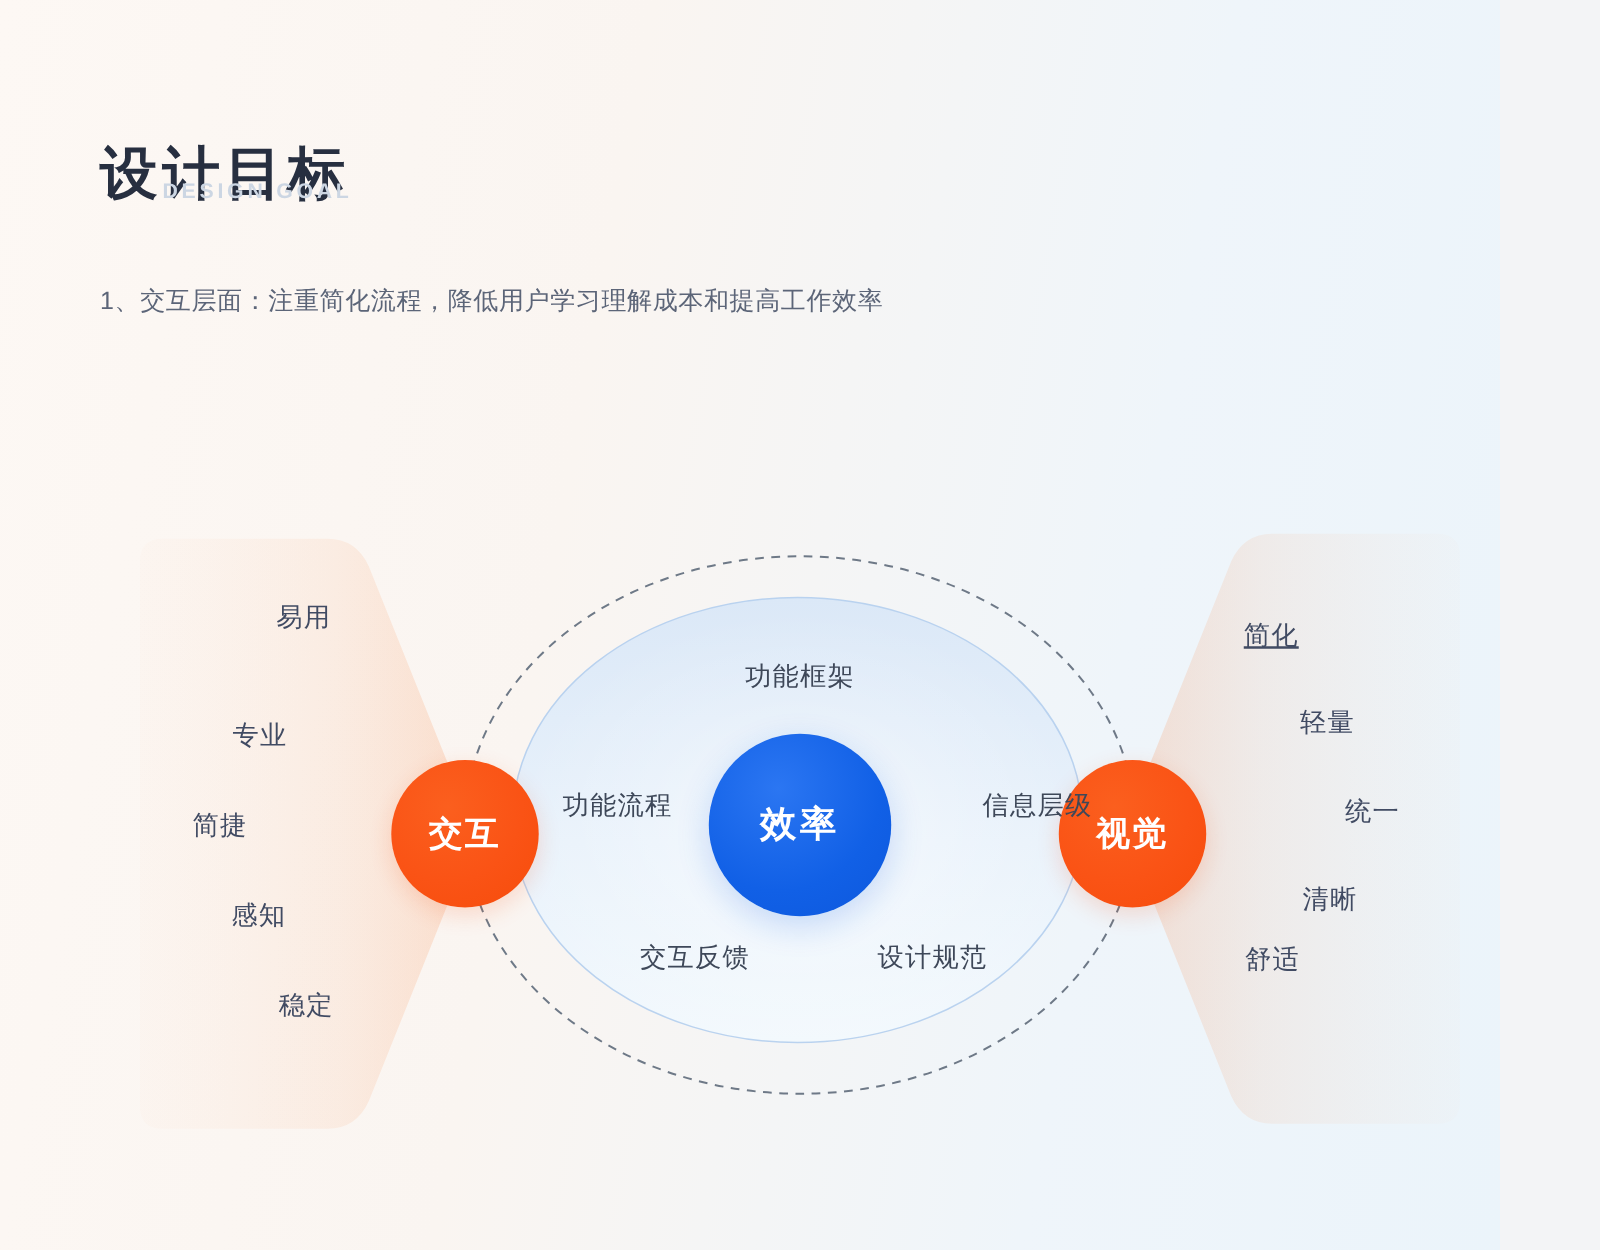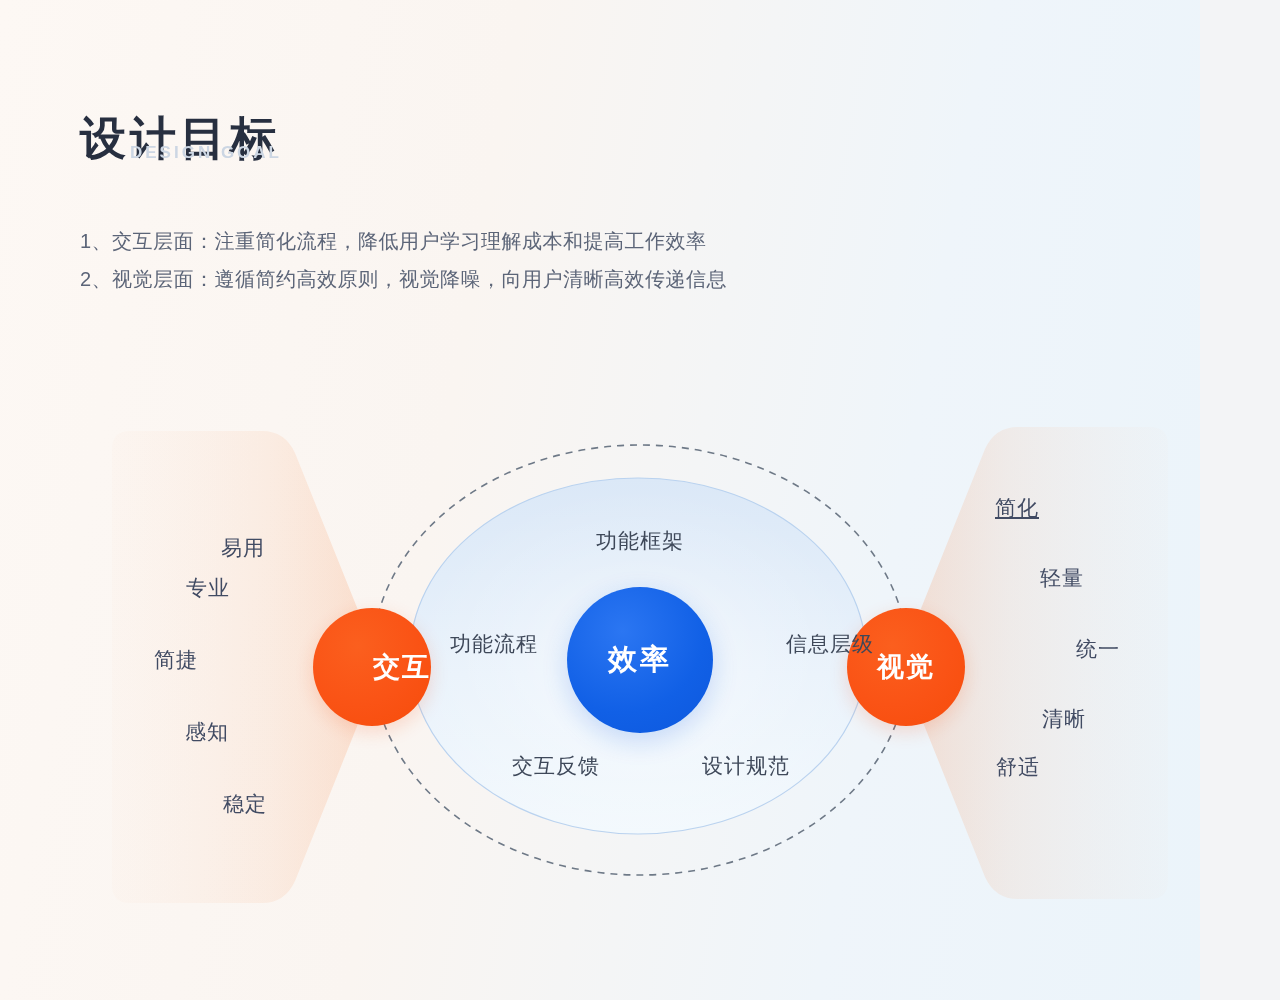--- a/index.html
+++ b/index.html
@@ -43,21 +43,21 @@
     background:radial-gradient(circle at 38% 32%, #fb5f1e 0%, #fa5315 55%, #f64c0b 100%);
     font-size:27px;letter-spacing:2px;
     box-shadow:0 6px 18px rgba(250,83,21,0.18);
   }
   .node.blue{
     width:146px;height:146px;
     background:radial-gradient(circle at 38% 30%, #2b76f2 0%, #1160e6 60%, #0d58dd 100%);
     font-size:29px;letter-spacing:3px;
     box-shadow:0 8px 26px rgba(17,96,230,0.20);
   }
-  #node-interaction{left:313px;top:608px;justify-content:flex-end;}
+  #node-interaction{left:313px;top:608px;}
   #node-visual{left:847px;top:608px;}
   #node-efficiency{left:567px;top:587px;}
   .inner-label{
     position:absolute;transform:translate(-50%,-50%);
     font-size:21px;color:#3e4859;letter-spacing:1px;white-space:nowrap;
   }
   .keyword{
     position:absolute;transform:translate(-50%,-50%);
     font-size:21px;color:#414b63;letter-spacing:1px;white-space:nowrap;
   }
@@ -65,21 +65,20 @@
 </head>
 <body>
 
 <div class="stage">
 
   <h1 class="title">设计目标</h1>
   <div class="subtitle">DESIGN GOAL</div>
 
   <div class="intro">
     <div>1、交互层面：注重简化流程，降低用户学习理解成本和提高工作效率</div>
-    <div>2、视觉层面：遵循简约高效原则，视觉降噪，向用户清晰高效传递信息</div>
   </div>
 
   <svg class="decor" viewBox="0 0 1280 1000" xmlns="http://www.w3.org/2000/svg">
     <defs>
       <linearGradient id="wedgeLeft" x1="375" y1="667" x2="112" y2="667" gradientUnits="userSpaceOnUse">
         <stop offset="0" stop-color="#f87a32" stop-opacity="0.20"></stop>
         <stop offset="0.4" stop-color="#f89a60" stop-opacity="0.11"></stop>
         <stop offset="1" stop-color="#f9c2a0" stop-opacity="0.04"></stop>
       </linearGradient>
       <linearGradient id="wedgeRight" x1="905" y1="663" x2="1168" y2="663" gradientUnits="userSpaceOnUse">
@@ -120,21 +119,21 @@
   <div class="node orange" id="node-visual">
     <span>视觉</span>
   </div>
 
   <span class="inner-label" style="left:640px;top:541px;">功能框架</span>
   <span class="inner-label" style="left:494px;top:644px;">功能流程</span>
   <span class="inner-label" style="left:786px;top:644px;margin-left:44px;">信息层级</span>
   <span class="inner-label" style="left:556px;top:766px;">交互反馈</span>
   <span class="inner-label" style="left:746px;top:766px;">设计规范</span>
 
-  <span class="keyword" style="left:243px;top:548px;font-family:Liberation Serif, serif;">易用</span>
+  <span class="keyword" style="left:243px;top:494px;font-family:Liberation Serif, serif;">易用</span>
   <span class="keyword" style="left:208px;top:588px;">专业</span>
   <span class="keyword" style="left:176px;top:660px;">简捷</span>
   <span class="keyword" style="left:207px;top:732px;">感知</span>
   <span class="keyword" style="left:245px;top:804px;">稳定</span>
 
   <span class="keyword" style="left:1017px;top:508px;text-decoration:underline;">简化</span>
   <span class="keyword" style="left:1062px;top:578px;">轻量</span>
   <span class="keyword" style="left:1098px;top:649px;">统一</span>
   <span class="keyword" style="left:1064px;top:719px;">清晰</span>
   <span class="keyword" style="left:1018px;top:767px;">舒适</span>

